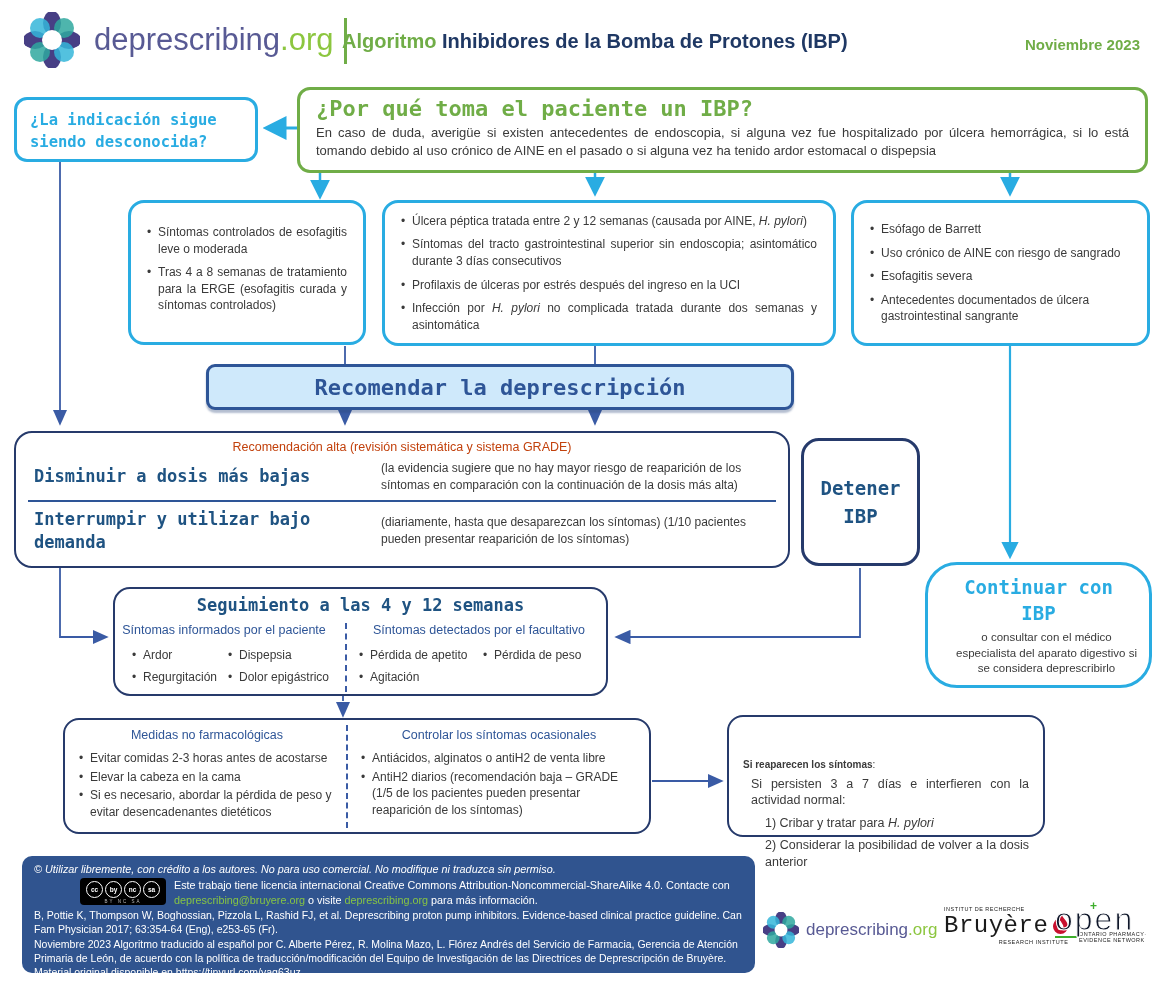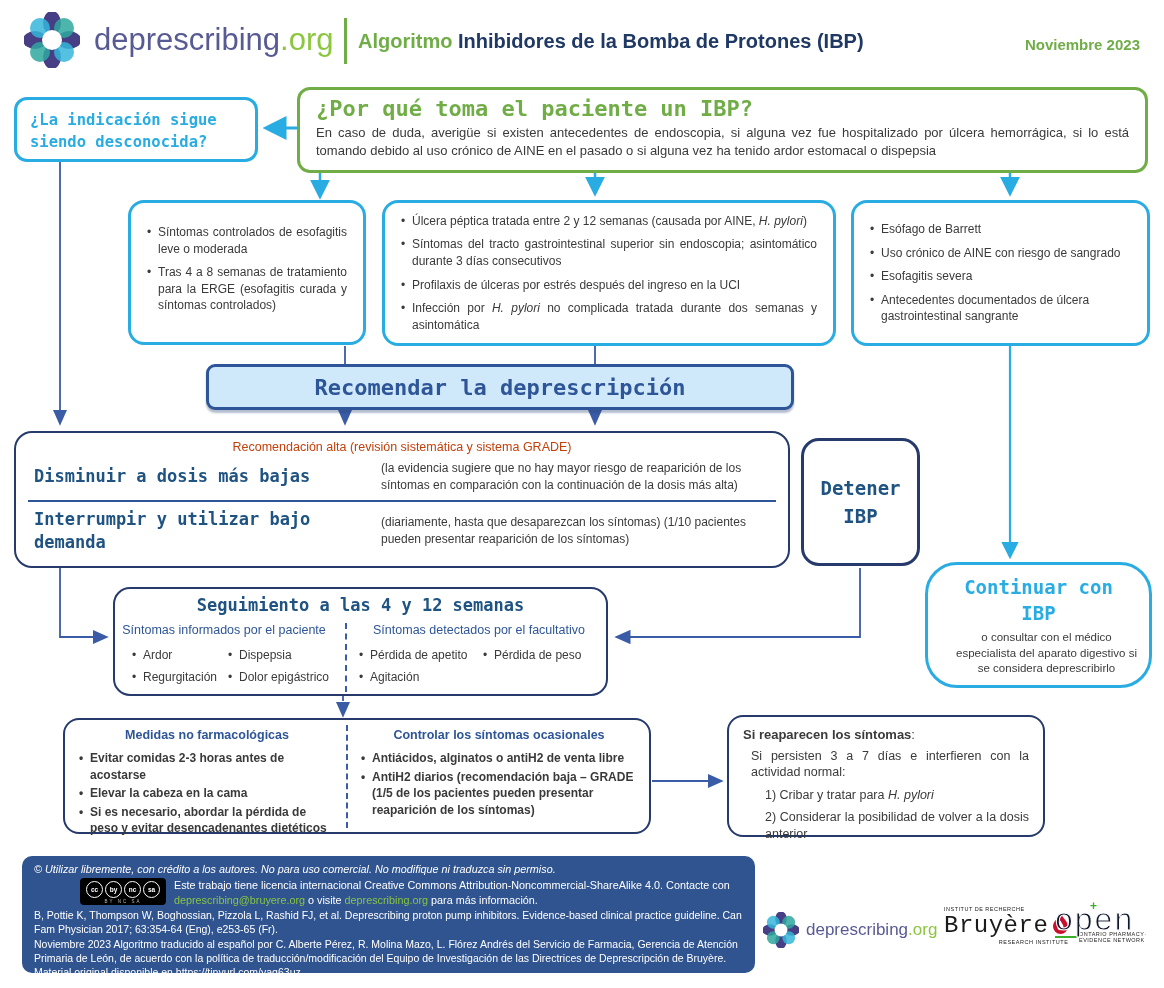--- a/index.html
+++ b/index.html
@@ -68,21 +68,21 @@
         <ellipse cx="16" cy="40" rx="10" ry="10" fill="#2FA89F" opacity="0.85"></ellipse>
         <ellipse cx="40" cy="40" rx="10" ry="10" fill="#35B6D9" opacity="0.85"></ellipse>
         <circle cx="28" cy="28" r="10" fill="#ffffff"></circle>
       </g>
     </svg>
   </div>
   <div class="abs" style="left:94px;top:22px;font-size:31px;z-index:2;">
     <span style="color:#585A94;">deprescribing</span><span style="color:#8CC63F;">.org</span>
   </div>
   <div class="abs" style="left:344px;top:18px;width:3px;height:46px;background:#70AD47;z-index:2;"></div>
-  <div class="abs" style="left:358px;top:30px;font-size:20px;font-weight:bold;z-index:2;">
+  <div class="abs" style="left:342px;top:30px;font-size:20px;font-weight:bold;z-index:2;">
     <span style="color:#70AD47;">Algoritmo</span>
     <span style="color:#1F3864;">Inhibidores de la Bomba de Protones (IBP)</span>
   </div>
   <div class="abs" style="left:1000px;top:36px;width:140px;text-align:right;font-size:15px;font-weight:bold;color:#70AD47;z-index:2;">Noviembre 2023</div>
 
   <div class="box cyan-border" style="left:14px;top:97px;width:244px;height:65px;border-radius:13px;padding:9px 13px;">
     <div class="mono" style="font-size:15.5px;color:#29ACE2;line-height:1.45;">¿La indicación sigue siendo desconocida?</div>
   </div>
 
   <div class="box green-border" style="left:297px;top:87px;width:851px;height:86px;border-radius:13px;padding:6px 16px;">
@@ -156,41 +156,41 @@
     <div class="abs" style="left:240px;top:34px;width:248px;">
       <div class="hdr-blue" style="margin-bottom:10px;">Síntomas detectados por el facultativo</div>
       <div style="position:relative;font-size:12px;">
         <div class="bullet" style="position:absolute;left:4px;top:0;margin:0;">Pérdida de apetito</div>
         <div class="bullet" style="position:absolute;left:4px;top:22px;margin:0;">Agitación</div>
         <div class="bullet" style="position:absolute;left:128px;top:0;margin:0;">Pérdida de peso</div>
       </div>
     </div>
   </div>
 
-  <div class="box navy-border" style="left:63px;top:718px;width:588px;height:116px;border-radius:16px;padding:8px 0 0 0;font-weight:bold;">
+  <div class="box navy-border" style="left:63px;top:718px;width:588px;height:116px;border-radius:16px;padding:8px 0 0 0;">
     <div class="dashed-div" style="left:281px;top:5px;height:103px;"></div>
     <div class="abs" style="left:14px;top:8px;width:256px;">
       <div class="hdr-blue">Medidas no farmacológicas</div>
       <div style="font-size:12px;">
         <div class="bullet" style="margin-bottom:2px;">Evitar comidas 2-3 horas antes de acostarse</div>
         <div class="bullet" style="margin-bottom:2px;">Elevar la cabeza en la cama</div>
         <div class="bullet" style="margin-bottom:0;">Si es necesario, abordar la pérdida de peso y evitar desencadenantes dietéticos</div>
       </div>
     </div>
     <div class="abs" style="left:296px;top:8px;width:276px;">
       <div class="hdr-blue">Controlar los síntomas ocasionales</div>
       <div style="font-size:12px;">
         <div class="bullet" style="margin-bottom:2px;">Antiácidos, alginatos o antiH2 de venta libre</div>
         <div class="bullet" style="margin-bottom:0;">AntiH2 diarios (recomendación baja – GRADE (1/5 de los pacientes pueden presentar reaparición de los síntomas)</div>
       </div>
     </div>
   </div>
 
   <div class="box navy-border" style="left:727px;top:715px;width:318px;height:122px;border-radius:16px;padding:9px 14px;">
-    <div style="font-size:13px;line-height:1.35;">
+    <div style="font-size:10px;line-height:1.35;margin-top:32px;">
       <span style="font-weight:bold;">Si reaparecen los síntomas</span><span>:</span>
     </div>
     <div style="font-size:12.5px;line-height:1.35;margin:4px 0 6px 8px;text-align:justify;">Si persisten 3 a 7 días e interfieren con la actividad normal:</div>
     <div style="font-size:12.5px;line-height:1.35;margin-left:22px;margin-bottom:5px;">
       <span>1) Cribar y tratar para </span><span class="it">H. pylori</span>
     </div>
     <div style="font-size:12.5px;line-height:1.35;margin-left:22px;text-indent:0;padding-left:14px;text-align:justify;position:relative;">
       <span style="position:relative;left:-14px;display:block;margin-right:-14px;">2) Considerar la posibilidad de volver a la dosis anterior</span>
     </div>
   </div>

